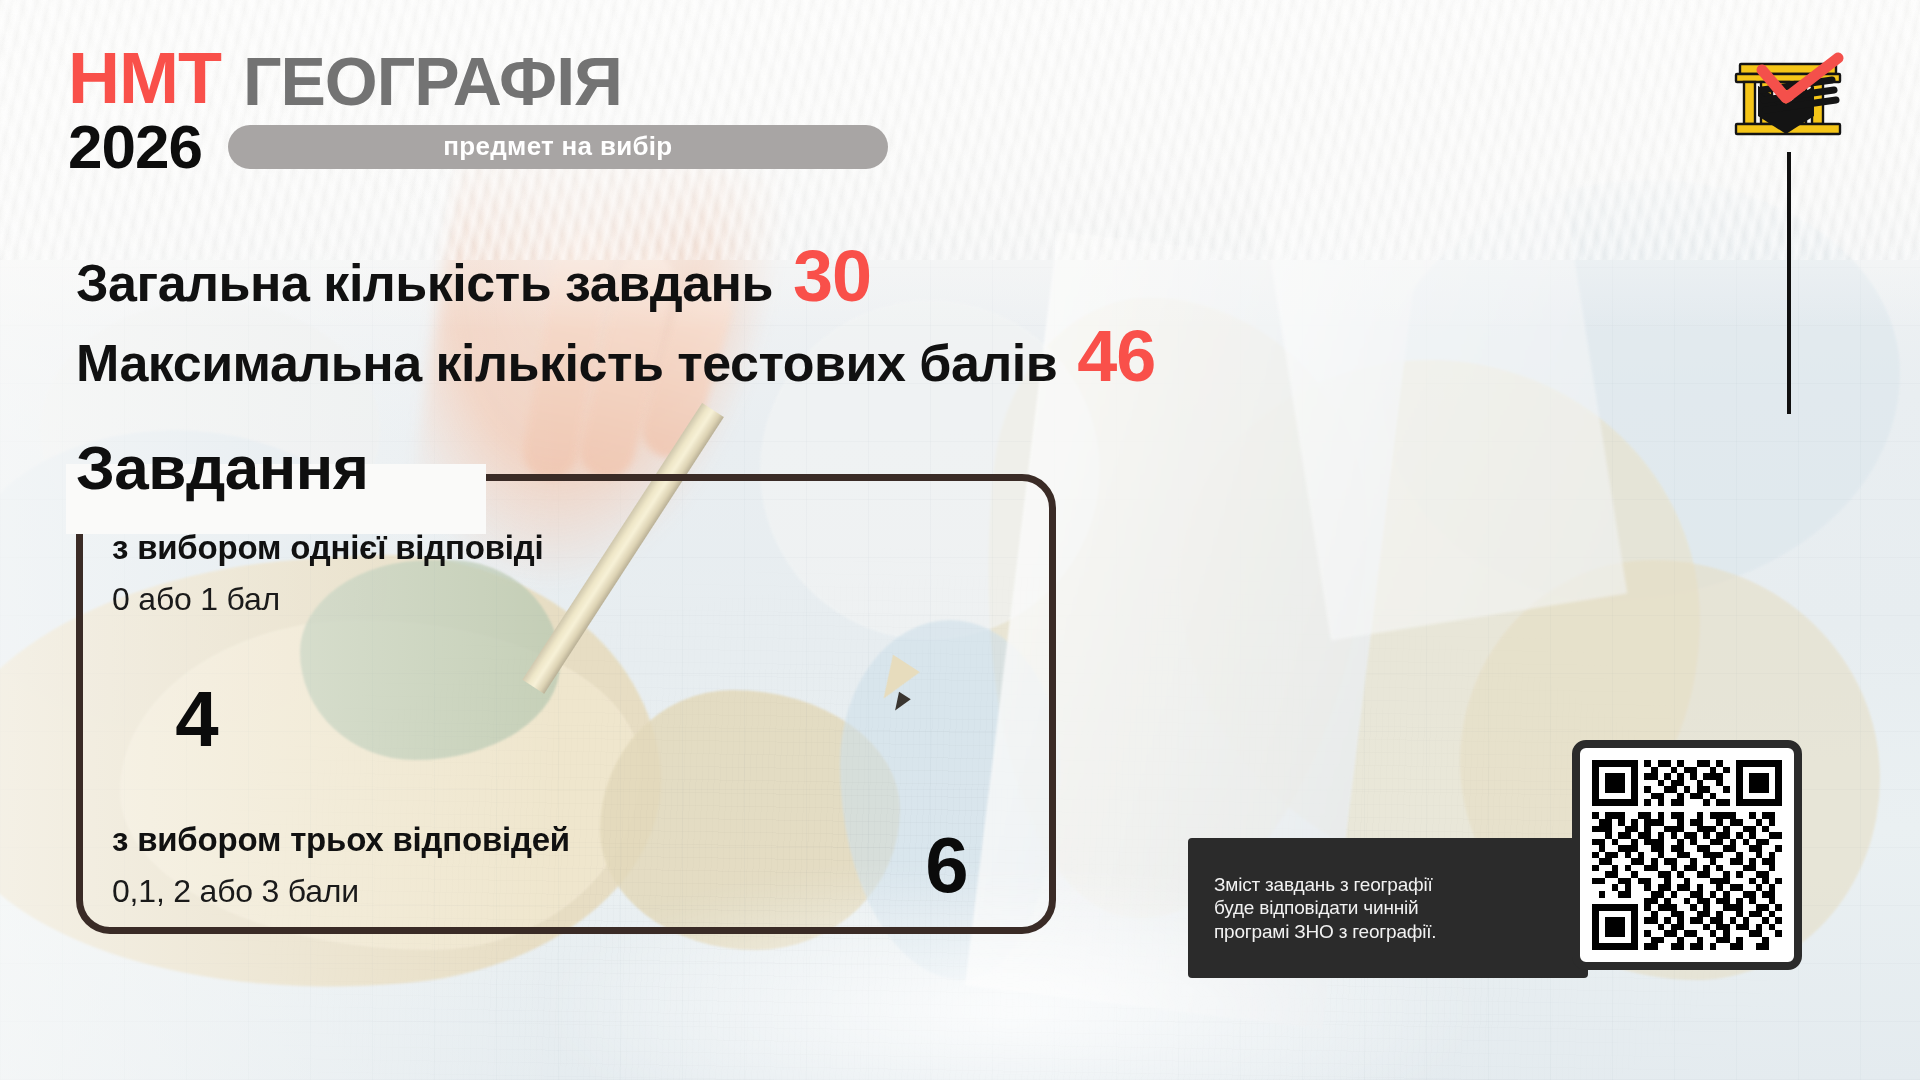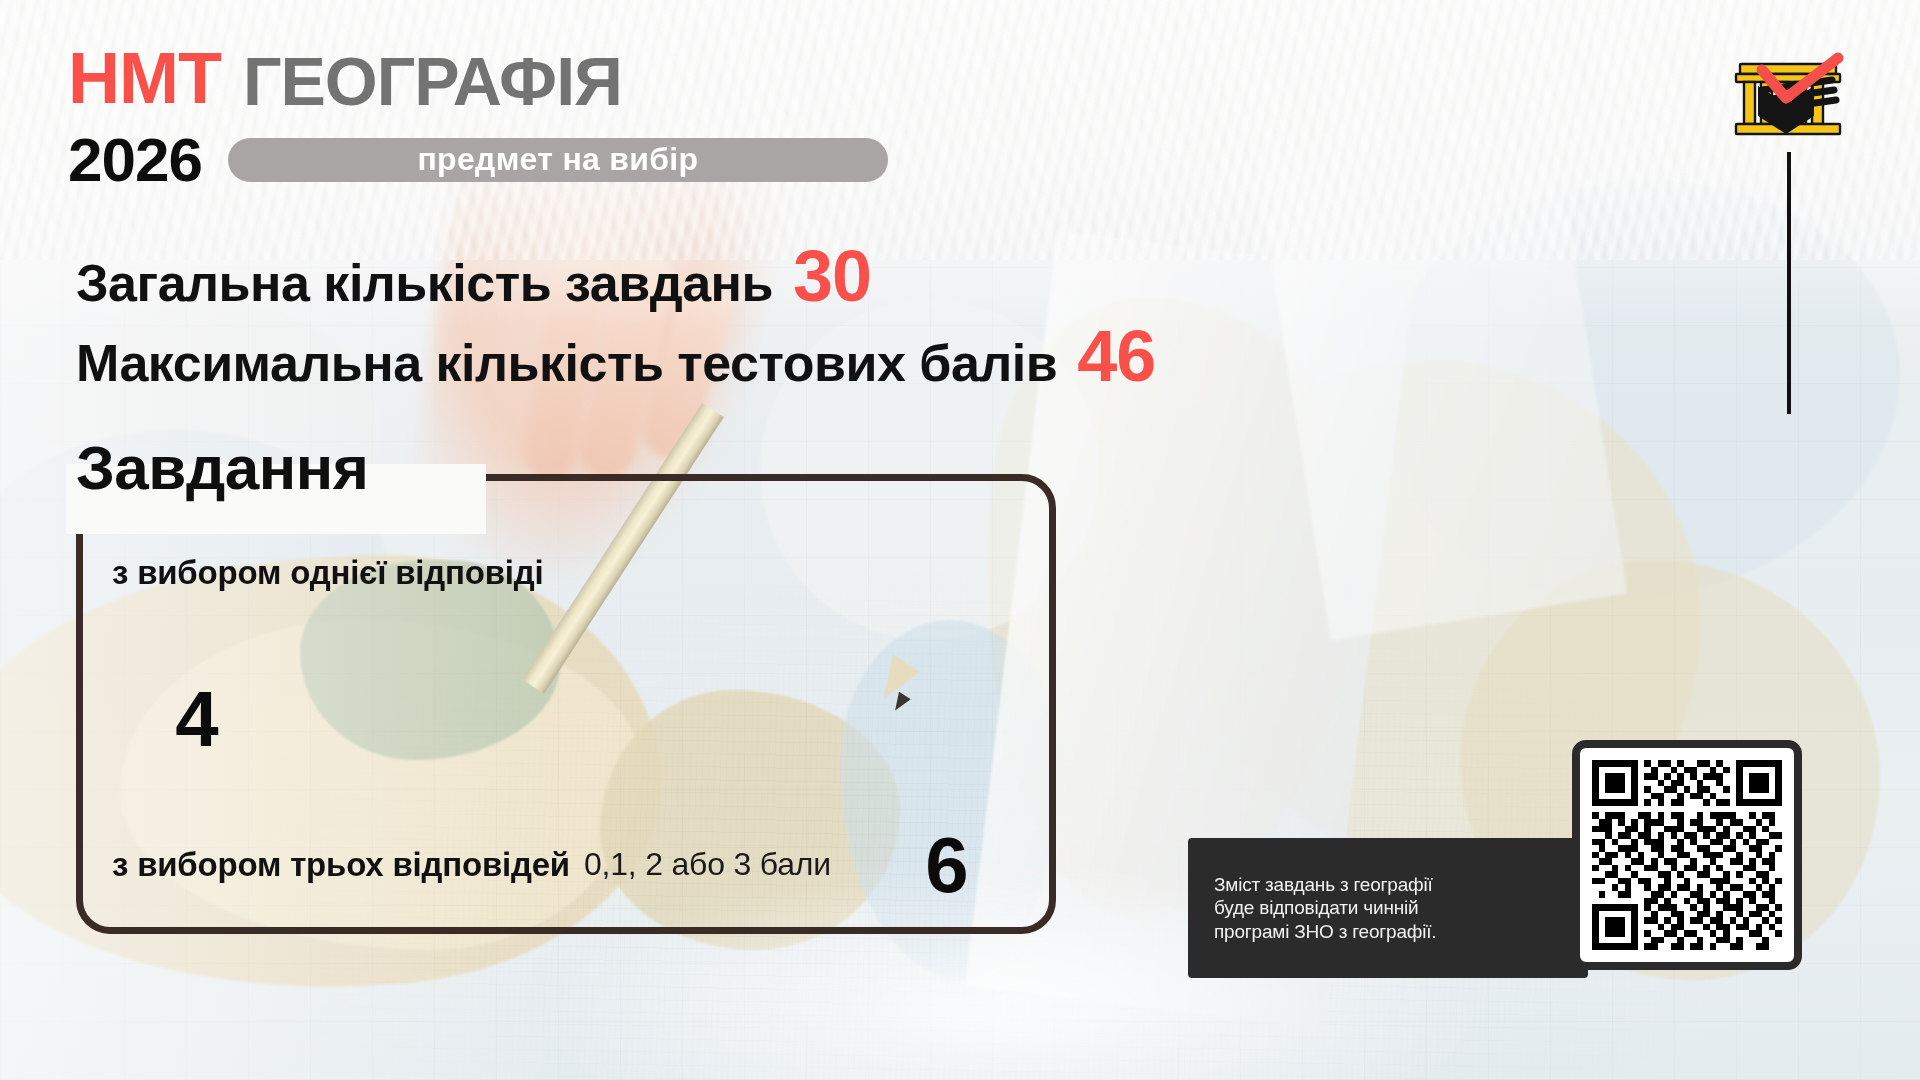--- a/index.html
+++ b/index.html
@@ -118,30 +118,30 @@
   .hdr{position:absolute;left:68px;top:48px;}
   .hdr-row1{display:flex;align-items:flex-end;gap:22px;}
   .nmt{
     font-size:72px;font-weight:700;letter-spacing:-1px;line-height:.86;
     color:#f9504a;font-family:"Liberation Sans",sans-serif;
   }
   .subject{
     font-size:68px;font-weight:700;line-height:.84;letter-spacing:-1px;color:#737373;
     font-family:"Liberation Sans",sans-serif;
   }
-  .hdr-row2{display:flex;align-items:center;gap:26px;margin-top:22px;}
+  .hdr-row2{display:flex;align-items:center;gap:26px;margin-top:9px;}
   .year{
     font-size:62px;font-weight:700;color:#0d0d0d;line-height:.9;letter-spacing:-1px;
   }
   .pill{
     background:#a8a5a4;border-radius:26px;height:44px;min-width:600px;
     display:flex;align-items:center;justify-content:center;padding:0 30px;
   }
   .pill span{
-    color:#ffffff;font-size:32px;font-weight:700;letter-spacing:.3px;
+    color:#ffffff;font-size:26px;font-weight:700;letter-spacing:.3px;
   }
 
   
   .stats{position:absolute;left:76px;top:240px;}
   .stat{display:flex;align-items:baseline;gap:20px;margin-bottom:6px;}
   .stat-label{font-size:52px;font-weight:700;color:#111;letter-spacing:-.5px;line-height:1.18;}
   .stat-value{font-size:72px;font-weight:700;color:#f9504a;line-height:1;letter-spacing:-1px;}
 
   
   .tasks-title{
@@ -152,21 +152,21 @@
     position:absolute;left:76px;top:474px;width:980px;height:460px;
     border:7px solid #3a2b26;border-radius:34px;box-sizing:border-box;z-index:2;
   }
   .card-notch{
     position:absolute;left:66px;top:464px;width:420px;height:70px;
     background:#fafaf9;z-index:3;
   }
   .rows{position:absolute;left:112px;top:512px;width:920px;z-index:4;}
   .row{display:flex;align-items:center;justify-content:space-between;height:122px;}
   .row + .row{margin-top:24px;}
-  .row-text{display:flex;flex-direction:row;gap:14px;}
+  .row-text{display:flex;flex-direction:column;gap:14px;}
   .row-title{font-size:33px;font-weight:700;color:#111;letter-spacing:-.2px;}
   .row-sub{font-size:32px;font-weight:400;color:#1a1a1a;letter-spacing:-.2px;}
   .row-num{font-size:78px;font-weight:700;color:#0b0b0b;line-height:1;width:170px;text-align:center;}
 
   
   .logo{position:absolute;left:1728px;top:42px;width:120px;height:96px;}
   .logo-line{
     position:absolute;left:1787px;top:152px;width:4px;height:262px;background:#101010;
   }
 
@@ -245,20 +245,21 @@
   </div>
 
   <div class="card"></div>
   <div class="card-notch"></div>
   <div class="tasks-title">Завдання</div>
 
   <div class="rows">
     <div class="row">
       <div class="row-text">
         <div class="row-title">з вибором однієї відповіді</div>
+        <div class="row-sub">0 або 1 бал</div>
       </div>
     </div>
     <div class="row">
       <div class="row-num">4</div>
     </div>
     <div class="row">
       <div class="row-text">
         <div class="row-title">з вибором трьох відповідей</div>
         <div class="row-sub">0,1, 2 або 3 бали</div>
       </div>

